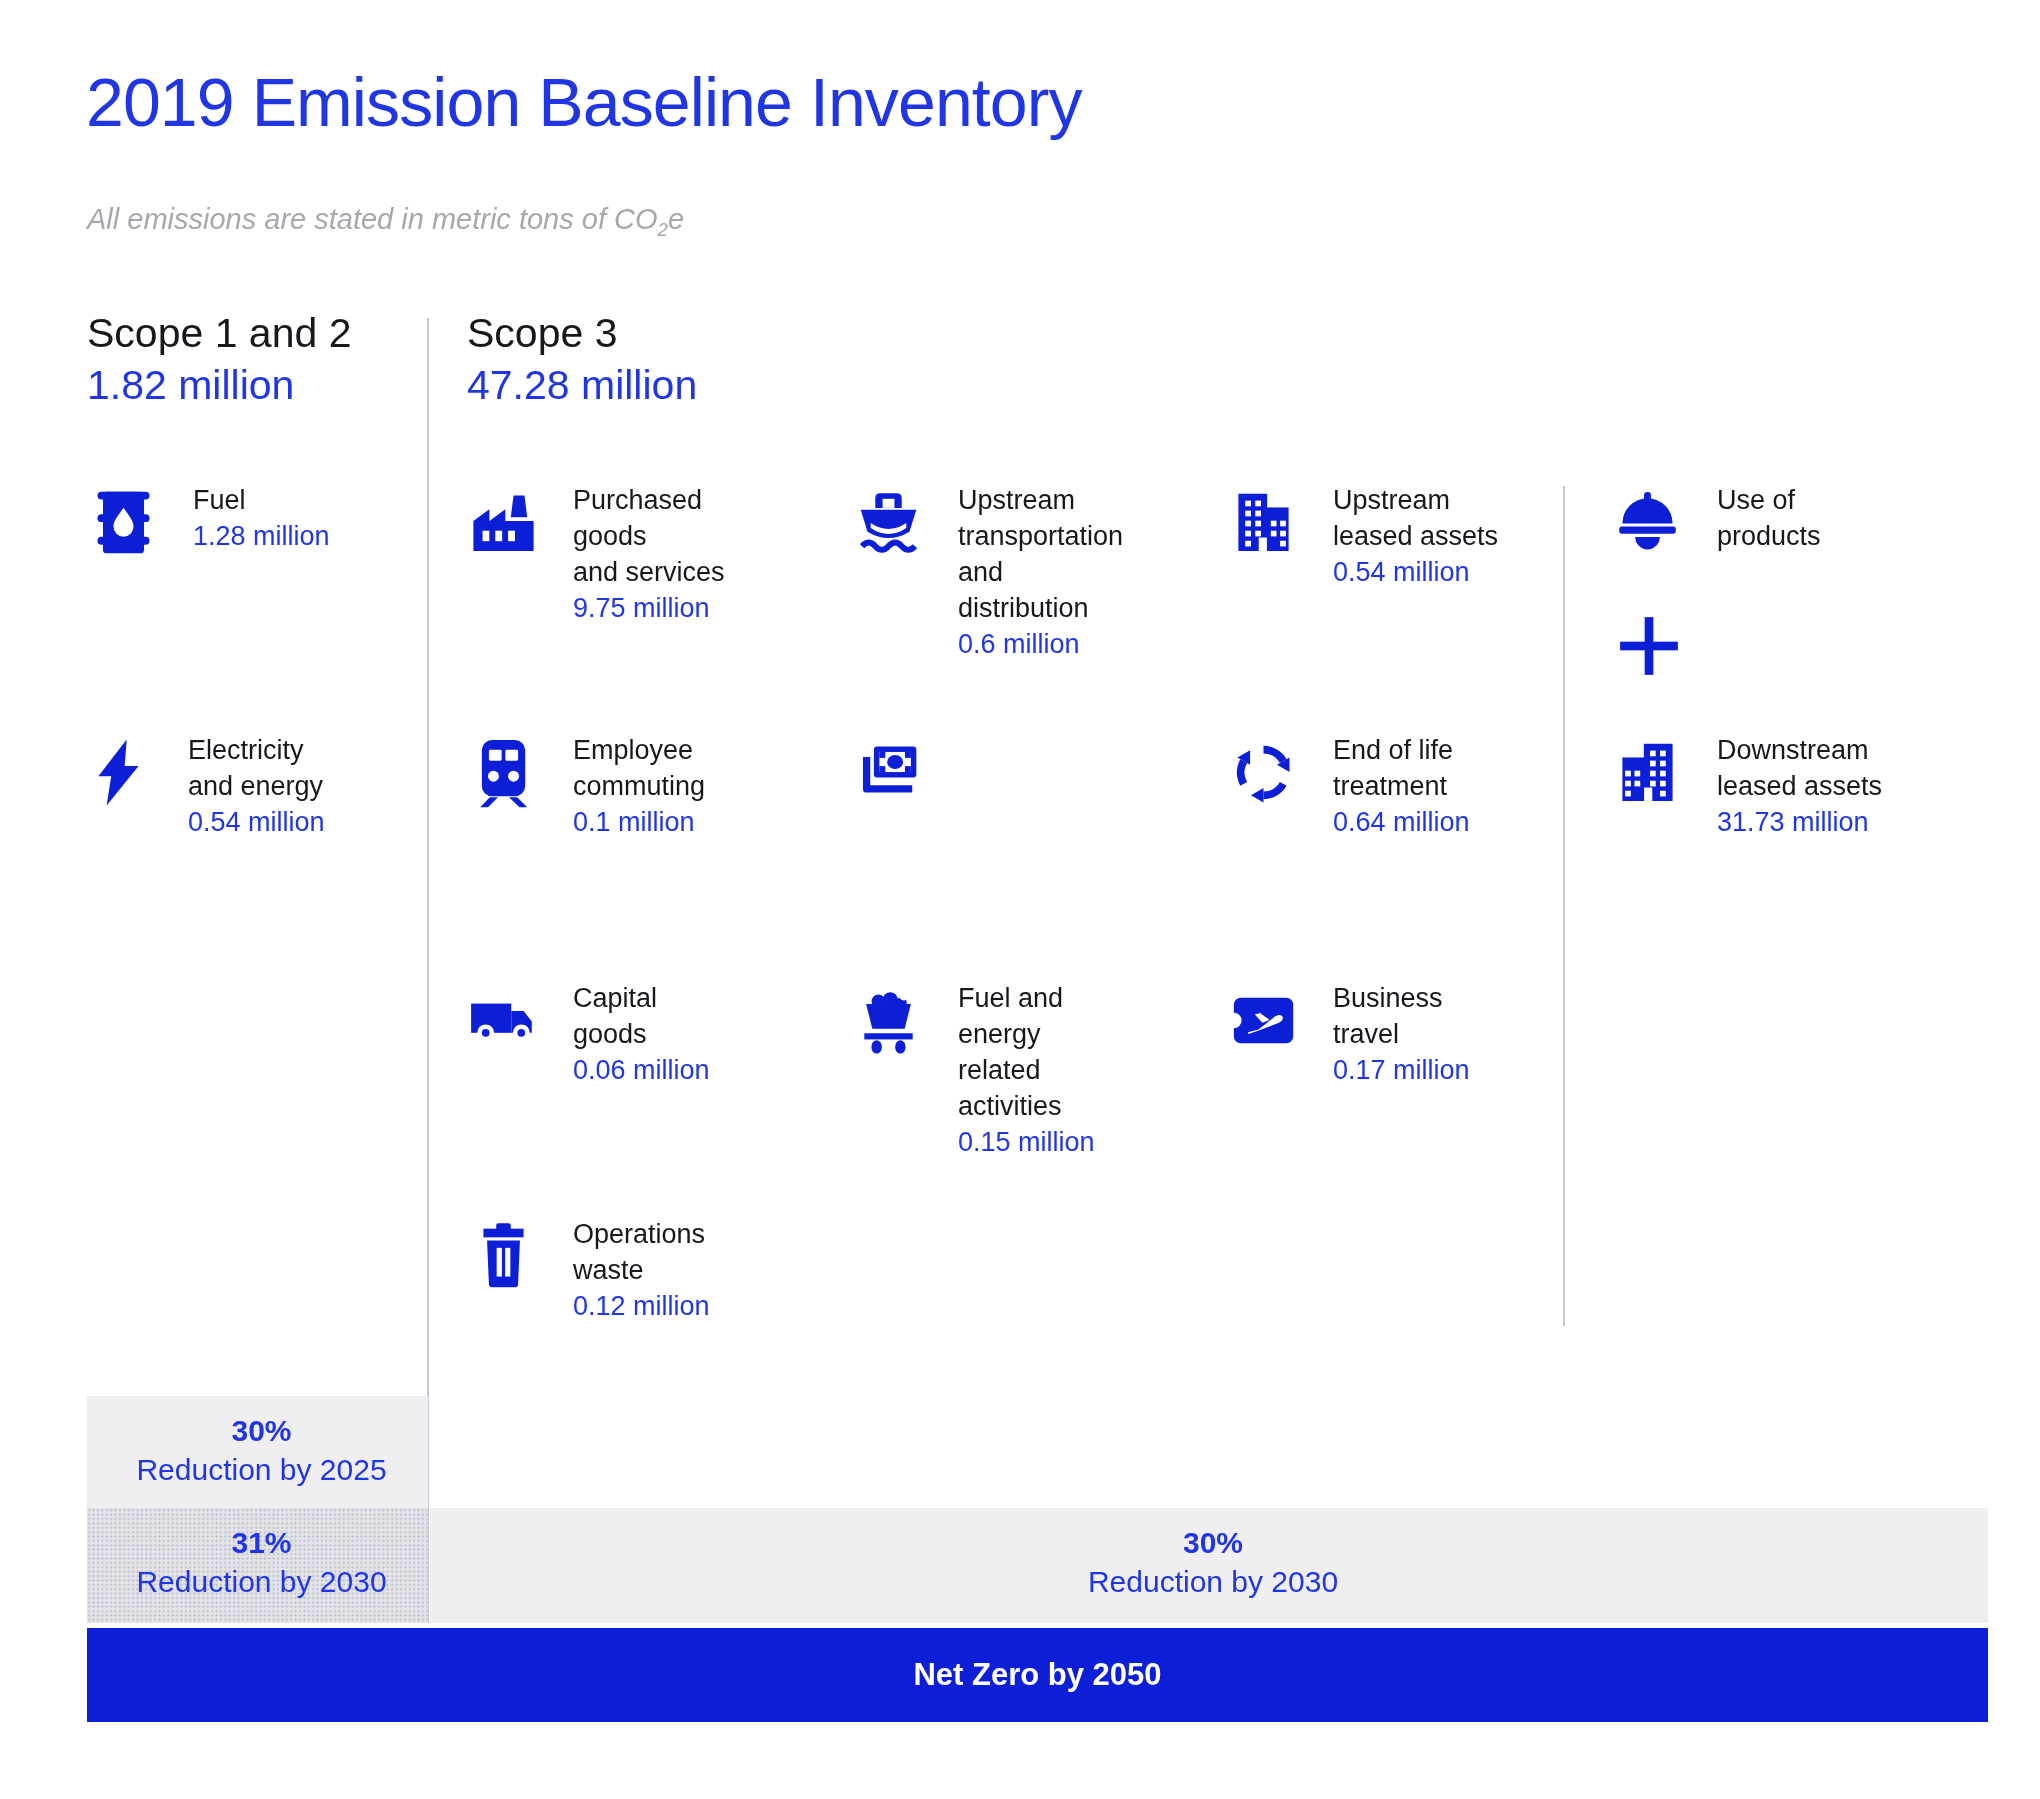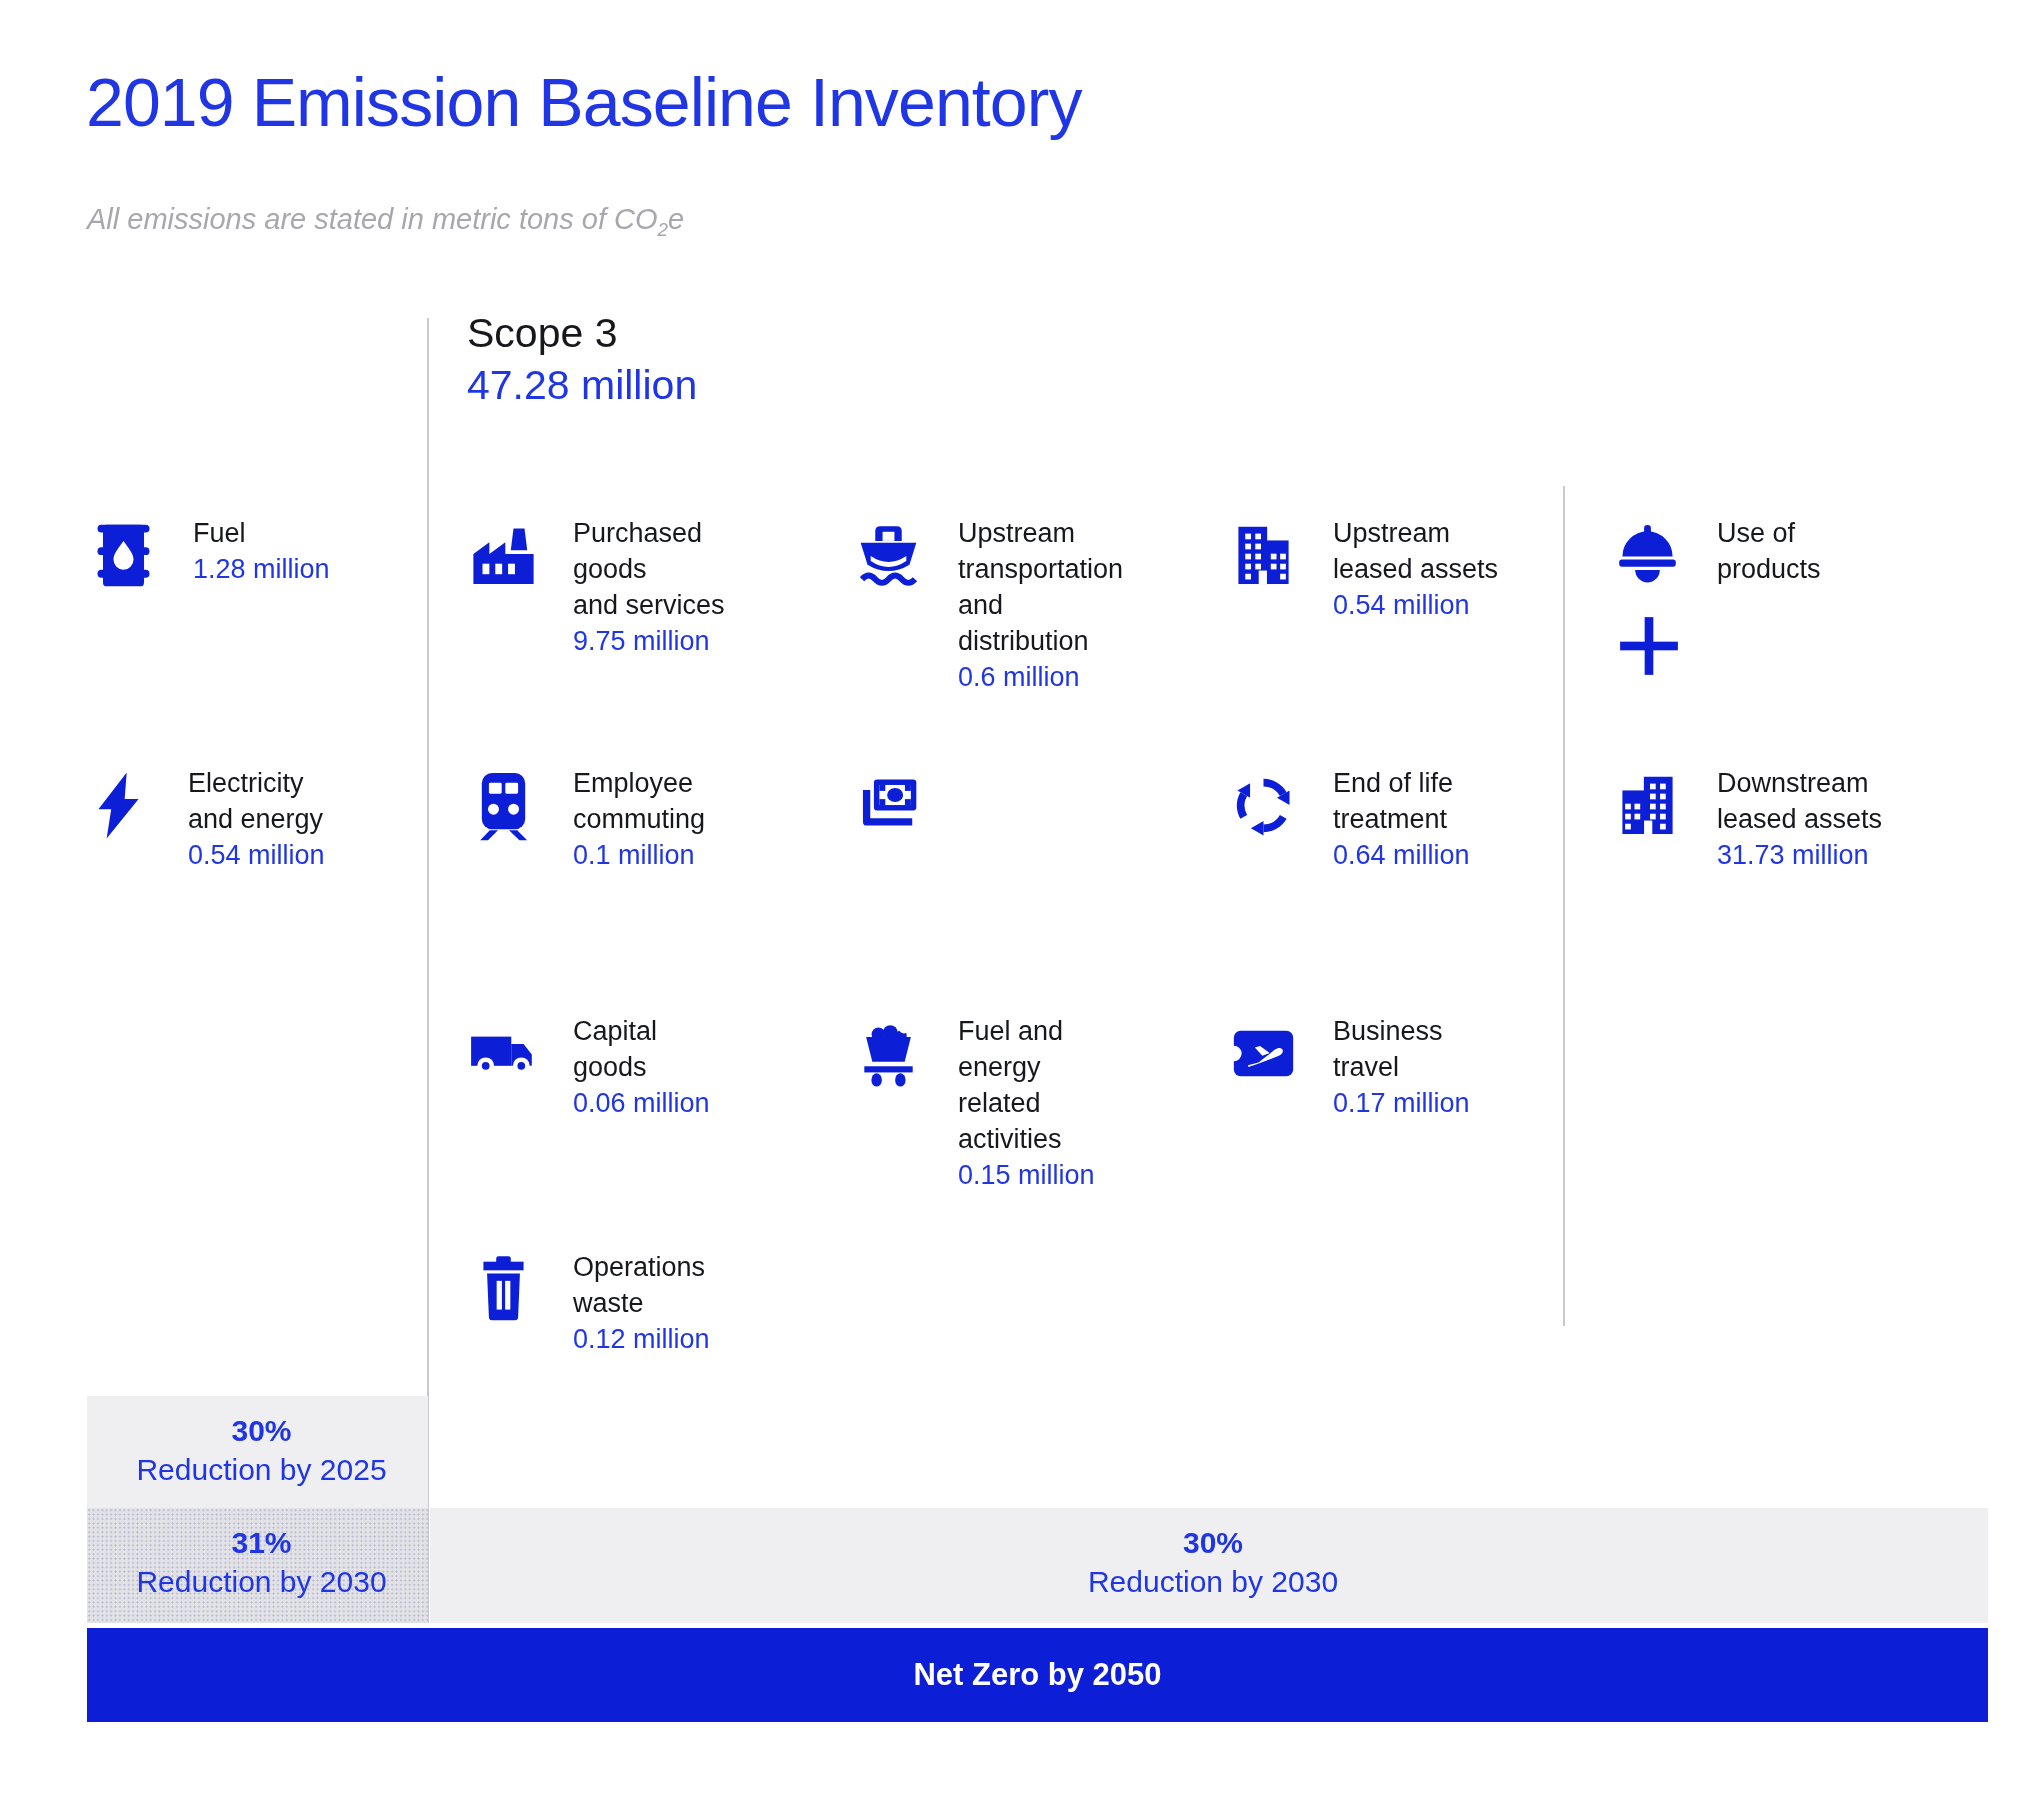--- a/index.html
+++ b/index.html
@@ -29,21 +29,21 @@
   .scope-header{position:absolute;line-height:52px;white-space:nowrap;}
   .scope-header .scope-title{font-size:41px;color:var(--ink);}
   .scope-header .scope-total{font-size:41px;color:var(--blue-text);}
   .s12h{left:87px;top:307px;}
   .s3h{left:467px;top:307px;}
 
   .vd{position:absolute;width:1.7px;background:var(--divider);}
   .d1{left:427px;top:318px;height:1305px;}
   .d2{left:1563px;top:486px;height:840px;}
 
-  .item{position:absolute;display:flex;gap:33px;margin-top:33px;}
+  .item{position:absolute;display:flex;gap:33px;}
   .s12.r1{left:87px;top:482px;}
   .s12.r2{left:82px;top:732px;}
   .s3.r1{top:482px;} .s3.r2{top:732px;} .s3.r3{top:980px;} .s3.r4{top:1216px;}
   .s3.c1{left:467px;} .s3.c2{left:852px;} .s3.c3{left:1227px;} .s3.c4{left:1611px;}
 
   .item .icon{width:73px;height:73px;flex:0 0 73px;margin-top:4.4px;color:var(--blue);}
   .item .icon svg{width:100%;height:100%;display:block;}
   .item .txt{font-size:27px;line-height:36px;color:var(--ink);width:245px;}
   .item .val{color:var(--blue-text);}
 
@@ -71,20 +71,24 @@
   }
 </style>
 </head>
 <body>
 
 <div id="canvas">
 
   <h1 class="page-title">2019 Emission Baseline Inventory</h1>
   <p class="page-subtitle"><span>All emissions are stated in metric tons of CO</span><sub>2</sub><span>e</span></p>
 
+  <div class="scope-header s12h">
+    <div class="scope-title">Scope 1 and 2</div>
+    <div class="scope-total">1.82 million</div>
+  </div>
 
   <div class="scope-header s3h">
     <div class="scope-title">Scope 3</div>
     <div class="scope-total">47.28 million</div>
   </div>
 
   <div class="vd d1"></div>
   <div class="vd d2"></div>
 
   <div id="items-host">

